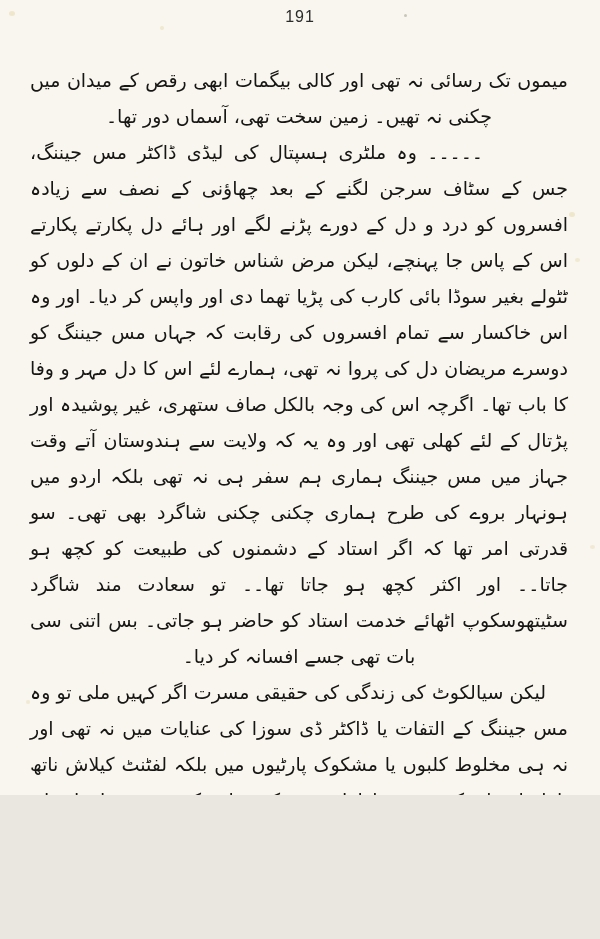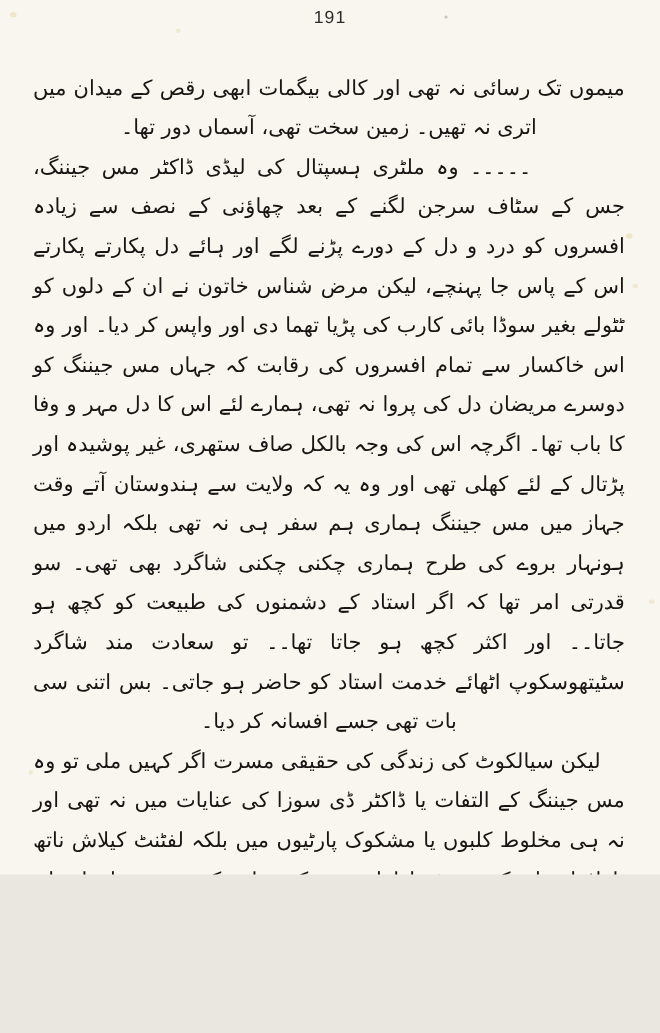--- a/index.html
+++ b/index.html
@@ -52,21 +52,21 @@
   }
 </style>
 </head>
 <body>
 
 <div class="page">
 
   <div class="pagenum">191</div>
 
   <div class="text" dir="rtl" lang="ur">
-    <p class="para p1">میموں تک رسائی نہ تھی اور کالی بیگمات ابھی رقص کے میدان میں اتری نہ تھیں۔ زمین سخت تھی، آسماں دور تھا۔</p>
+    <p class="para p1">میموں تک رسائی نہ تھی اور کالی بیگمات ابھی رقص کے میدان میں چکنی نہ تھیں۔ زمین سخت تھی، آسماں دور تھا۔</p>
     <p class="para p2">۔۔۔۔۔ وہ ملٹری ہسپتال کی لیڈی ڈاکٹر مس جیننگ، جس کے سٹاف سرجن لگنے کے بعد چھاؤنی کے نصف سے زیادہ افسروں کو درد و دل کے دورے پڑنے لگے اور ہائے دل پکارتے پکارتے اس کے پاس جا پہنچے، لیکن مرض شناس خاتون نے ان کے دلوں کو ٹٹولے بغیر سوڈا بائی کارب کی پڑیا تھما دی اور واپس کر دیا۔ اور وہ اس خاکسار سے تمام افسروں کی رقابت کہ جہاں مس جیننگ کو دوسرے مریضان دل کی پروا نہ تھی، ہمارے لئے اس کا دل مہر و وفا کا باب تھا۔ اگرچہ اس کی وجہ بالکل صاف ستھری، غیر پوشیدہ اور پڑتال کے لئے کھلی تھی اور وہ یہ کہ ولایت سے ہندوستان آتے وقت جہاز میں مس جیننگ ہماری ہم سفر ہی نہ تھی بلکہ اردو میں ہونہار بروے کی طرح ہماری چکنی چکنی شاگرد بھی تھی۔ سو قدرتی امر تھا کہ اگر استاد کے دشمنوں کی طبیعت کو کچھ ہو جاتا۔۔ اور اکثر کچھ ہو جاتا تھا۔۔ تو سعادت مند شاگرد سٹیتھوسکوپ اٹھائے خدمت استاد کو حاضر ہو جاتی۔ بس اتنی سی بات تھی جسے افسانہ کر دیا۔</p>
     <p class="para p3">لیکن سیالکوٹ کی زندگی کی حقیقی مسرت اگر کہیں ملی تو وہ مس جیننگ کے التفات یا ڈاکٹر ڈی سوزا کی عنایات میں نہ تھی اور نہ ہی مخلوط کلبوں یا مشکوک پارٹیوں میں بلکہ لفٹنٹ کیلاش ناتھ تلواڑ اور ان کی خوش اطوار بیوی کے دولت کدے پر۔ خدا جانے ان دونوں نے مل کر دلنوازی کے سلیقے پر کہاں سے چھاپہ مارا تھا کہ کیلاش کی صحبت میں بیٹھو تو قلب تسخیر کر لیتا تھا اور بھابی ساوتری سے کلام کرو تو جادو ہو جاتا تھا۔ کہتے ہیں لوگ یا تو پیدائشی مہمان ہوتے ہیں یا پیدائشی میزبان۔ یہ میاں بیوی پیدائشی میزبان تھے۔ بخدا ہم پیدائشی مہمان تو نہ تھے، فقط یہ کہ تنہا افسروں کو اپنے شادی شدہ دوستوں سے تواضع کی کچھ توقع ہوتی ہے لیکن معلوم ہوتا ہے کہ بھری چھاؤنی میں اس ساری تواضع کی ذمہ داری اس واحد جوڑے نے لے رکھی تھی۔ اگر بقول ابو بن ادہم خدا واقعی ان لوگوں سے پیار کرتا ہے جو اس کے بندوں سے پیار کرتے ہیں تو خدا کی فہرست میں ۱۹۴۴ء کے بعد ابو بن ادہم سے اوپر بھی دو نام ہوں گے۔</p>
   </div>
 
   <span class="sp" style="left:9px;top:11px;width:6px;height:5px;background:rgba(214,190,120,0.28);"></span>
   <span class="sp" style="left:160px;top:26px;width:4px;height:4px;background:rgba(214,190,120,0.25);"></span>
   <span class="sp" style="left:404px;top:14px;width:3px;height:3px;background:rgba(120,110,90,0.35);"></span>
   <span class="sp" style="left:569px;top:212px;width:6px;height:5px;background:rgba(219,196,122,0.30);"></span>
   <span class="sp" style="left:575px;top:258px;width:5px;height:4px;background:rgba(219,196,122,0.26);"></span>
   <span class="sp" style="left:590px;top:545px;width:5px;height:4px;background:rgba(219,196,122,0.25);"></span>

